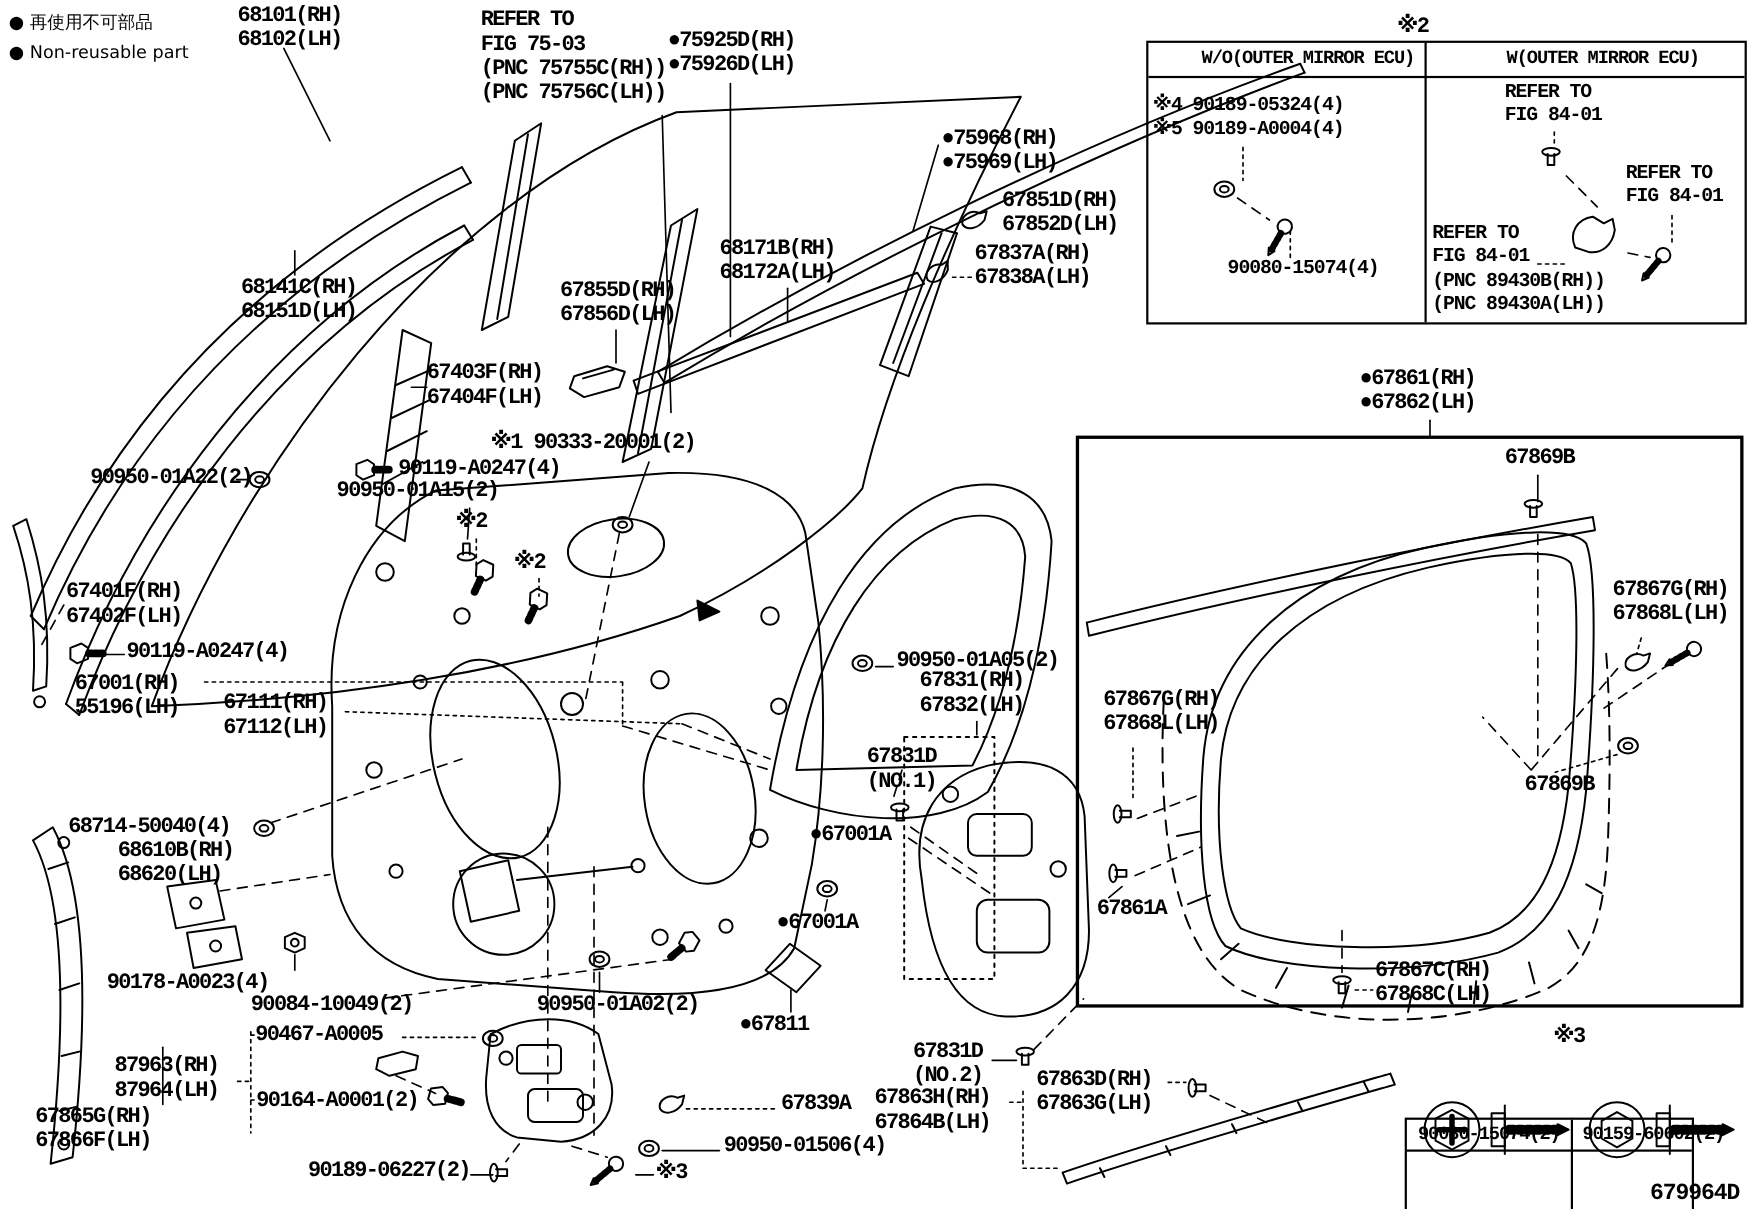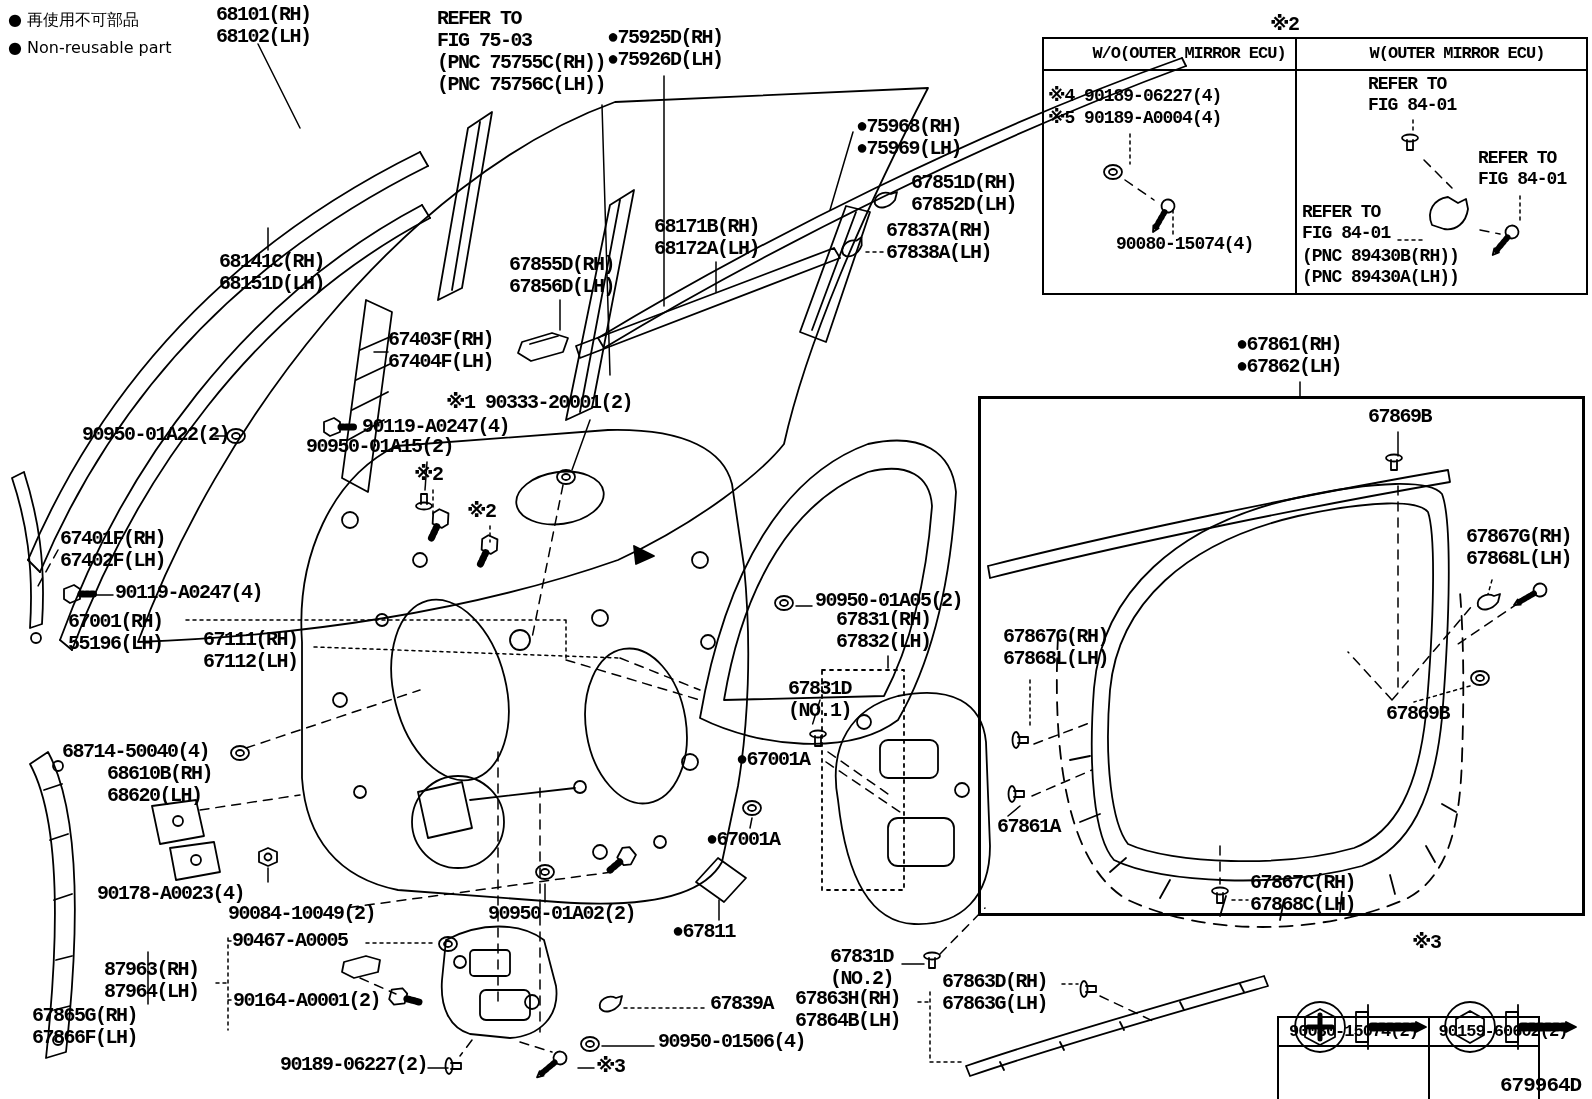--- a/index.html
+++ b/index.html
@@ -397,21 +397,21 @@
 67868L(LH)</div>
   <div class="lbl" style="left:1003px;top:626px">67867G(RH)
 67868L(LH)</div>
   <div class="lbl" style="left:1386px;top:703px">67869B</div>
   <div class="lbl" style="left:997px;top:816px">67861A</div>
   <div class="lbl" style="left:1250px;top:872px">67867C(RH)
 67868C(LH)</div>
 
   <div class="lbl" style="left:1270px;top:14px">※2</div>
   <div class="lbl" style="left:1412px;top:932px">※3</div>
-  <div class="lbl md" style="left:1048px;top:86px">※4 90189-06227(4)</div>
+  <div class="lbl md" style="left:1048px;top:86px">※4 90189-05324(4)</div>
   <div class="lbl md" style="left:1048px;top:108px">※5 90189-A0004(4)</div>
   <div class="lbl md" style="left:1116px;top:234px">90080-15074(4)</div>
   <div class="lbl md" style="left:1368px;top:74px">REFER TO
 FIG 84-01</div>
   <div class="lbl md" style="left:1478px;top:148px">REFER TO
 FIG 84-01</div>
   <div class="lbl md" style="left:1302px;top:202px">REFER TO
 FIG 84-01</div>
   <div class="lbl md" style="left:1302px;top:246px">(PNC 89430B(RH))
 (PNC 89430A(LH))</div>

